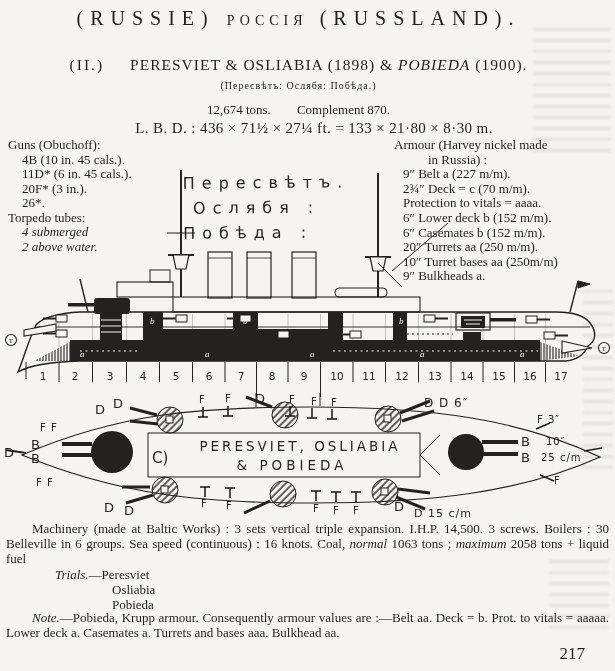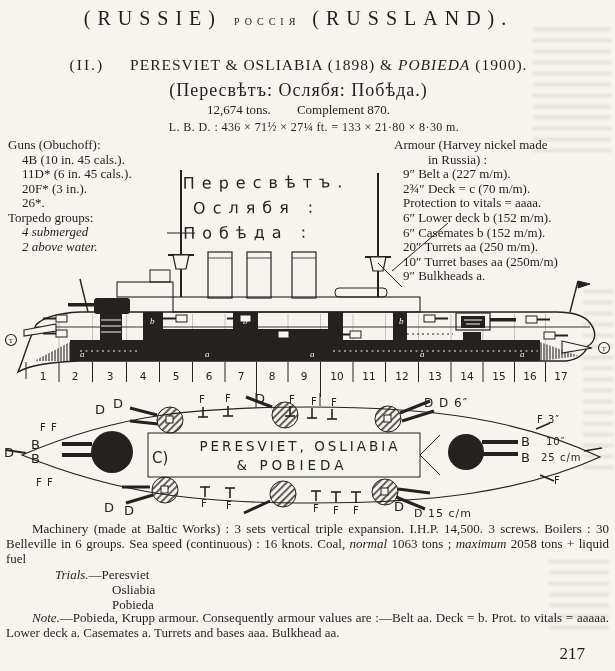--- a/index.html
+++ b/index.html
@@ -1,28 +1,28 @@
 <!DOCTYPE html>
 <html><head>
 <meta charset="utf-8">
 <style>
   html,body{margin:0;padding:0;background:#e8e6e0;}
   .page{position:relative;width:615px;height:671px;background:#f5f4ef;overflow:hidden;
         font-family:"Liberation Serif",serif;color:#211f1c;}
   .abs{position:absolute;}
   .center{text-align:center;left:0;right:18px;}
   .title{top:7px;font-size:20px;letter-spacing:7px;white-space:nowrap;}
-  .title .cyr{font-size:10px;letter-spacing:5px;margin-top:28px;}
+  .title .cyr{font-size:14px;letter-spacing:5px;margin-top:28px;}
   .h2{top:56px;font-size:15.5px;letter-spacing:1px;white-space:nowrap;}
   .h2 .num{letter-spacing:2px;margin-right:26px;}
   .h2 .it{font-style:italic;}
-  .h3cyr{top:80px;font-size:18px;letter-spacing:1px;}
+  .h3cyr{top:80px;font-size:10px;letter-spacing:1px;}
   .tons{top:102px;font-size:13px;}
   .tons .gap{display:inline-block;width:26px;}
-  .lbd{top:120px;font-size:12px;letter-spacing:.4px;margin-left:31px;}
+  .lbd{top:120px;font-size:15px;letter-spacing:.4px;margin-left:31px;}
   .guns{top:138px;left:8px;font-size:13px;line-height:14.5px;width:180px;}
   .guns .ind{padding-left:14px;}
   .guns .it{font-style:italic;}
   .armour{top:138px;left:349px;width:264px;font-size:13px;line-height:14.6px;margin-left:45px;}
   .armour .ind{padding-left:34px;}
   .armour .item{padding-left:9px;}
   .hand{top:170px;left:183px;font-family:"DejaVu Sans",sans-serif;font-size:16px;
         letter-spacing:7px;line-height:25px;transform:rotate(-.5deg);color:#26241f;}
   .hand .l2{padding-left:10px;}
   .machinery{top:521px;left:6px;width:603px;font-size:13px;line-height:15px;
@@ -64,21 +64,21 @@
   </div>
 
   <div class="abs center lbd">L. B. D. : 436 × 71½ × 27¼ ft. = 133 × 21·80 × 8·30 m.</div>
 
   <div class="abs guns">
     <div>Guns (Obuchoff):</div>
     <div class="ind">4B (10 in. 45 cals.).</div>
     <div class="ind">11D* (6 in. 45 cals.).</div>
     <div class="ind">20F* (3 in.).</div>
     <div class="ind">26*.</div>
-    <div>Torpedo groups:</div>
+    <div>Torpedo tubes:</div>
     <div class="ind it">4 submerged</div>
     <div class="ind it">2 above water.</div>
   </div>
 
   <div class="abs armour">
     <div>Armour (Harvey nickel made</div>
     <div class="ind">in Russia) :</div>
     <div class="item">9″ Belt a (227 m/m).</div>
     <div class="item">2¾″ Deck = c (70 m/m).</div>
     <div class="item">Protection to vitals = aaaa.</div>

